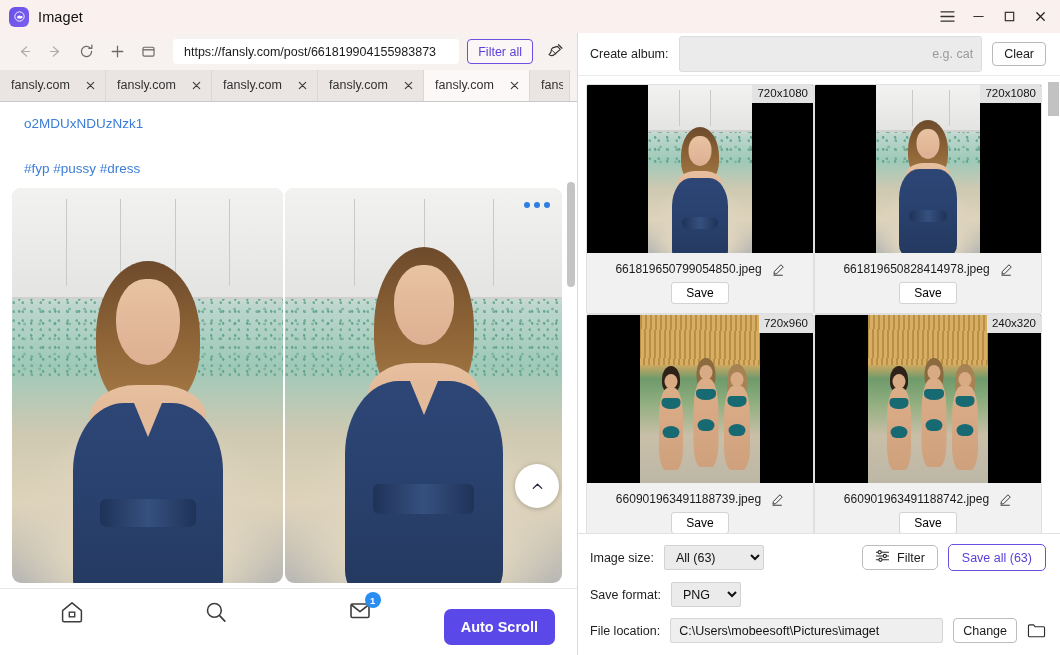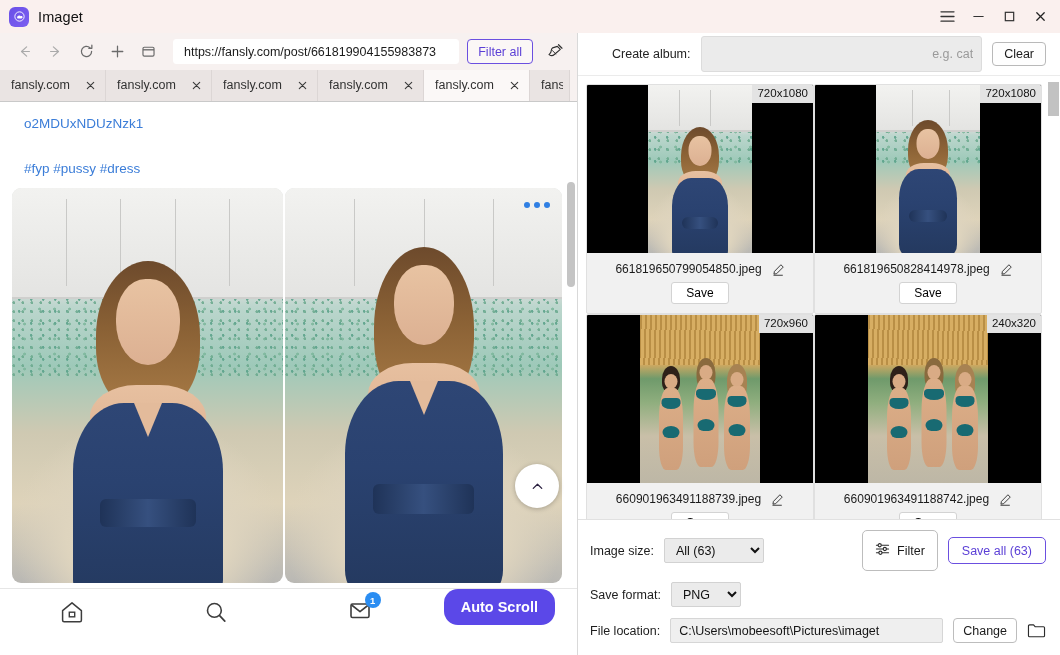--- a/index.html
+++ b/index.html
@@ -265,27 +265,27 @@
     background: #2a8df2;
     color: #fff;
     font-size: 9.5px;
     font-weight: bold;
     width: 16px; height: 16px;
     border-radius: 50%;
     display: flex; align-items: center; justify-content: center;
   }
   .auto-scroll {
     position: absolute;
-    right: 22px; top: 0;
+    right: 22px; top: 20px;
     background: #5b48e8;
     color: #ffffff;
     font-size: 14.5px;
     font-weight: bold;
     border: 0;
-    border-radius: 14px;
+    border-radius: 7px;
     padding: 10px 17px;
     cursor: pointer;
     font-family: "Liberation Sans", sans-serif;
   }
 
   
   .panel {
     flex: 1 1 auto;
     display: flex;
     flex-direction: column;
@@ -295,21 +295,21 @@
   }
   .album-bar {
     flex: 0 0 43px;
     display: flex;
     align-items: center;
     padding: 0 14px 0 12px;
     gap: 10px;
     background: #ffffff;
     border-bottom: 1px solid #ebebeb;
   }
-  .album-label { font-size: 12.5px; color: #222; white-space: nowrap; margin-left: 22px; }
+  .album-label { font-size: 12.5px; color: #222; white-space: nowrap; }
   .album-input {
     flex: 1 1 auto;
     height: 36px;
     background: #ebebeb;
     border: 1px solid #dcdcdc;
     border-radius: 3px;
     padding: 0 8px;
     font-size: 12.5px;
     color: #1b1b1b;
     outline: none;
@@ -433,21 +433,21 @@
     font-size: 12.5px;
     color: #111;
     padding: 0 4px 0 7px;
     font-family: "Liberation Sans", sans-serif;
     cursor: pointer;
   }
   select.wide { width: 100px; }
   select.narrow { width: 70px; }
   .spacer { flex: 1 1 auto; }
   .filter-btn {
-    height: 41px;
+    height: 25px;
     border: 1px solid #bdbdbd;
     border-radius: 5px;
     background: #ffffff;
     font-size: 12.5px;
     color: #1b1b1b;
     padding: 0 12px;
     display: flex; align-items: center; gap: 7px;
     cursor: pointer;
     font-family: "Liberation Sans", sans-serif;
   }

